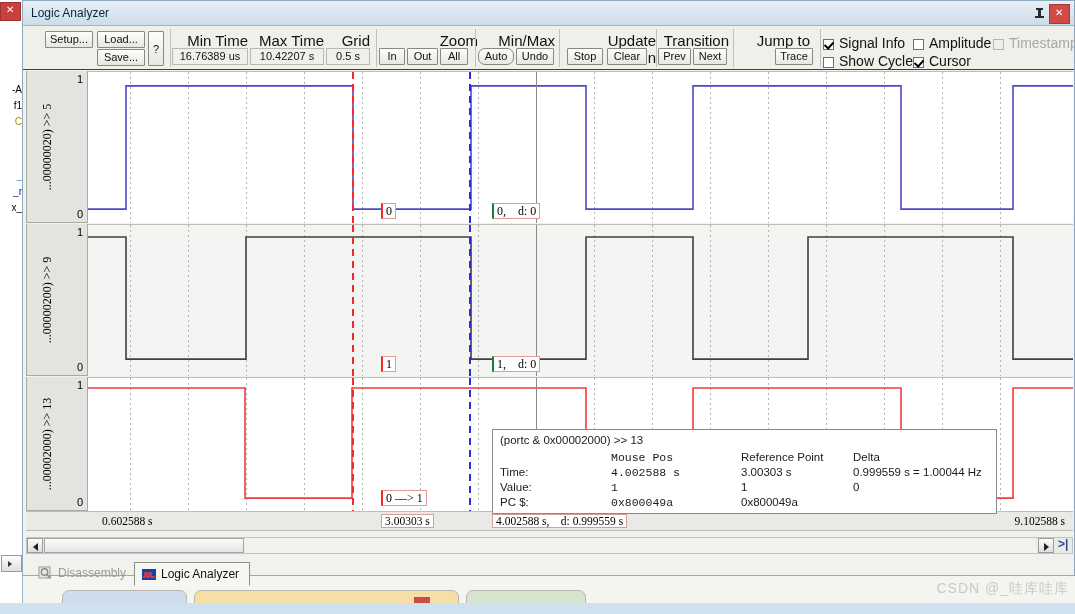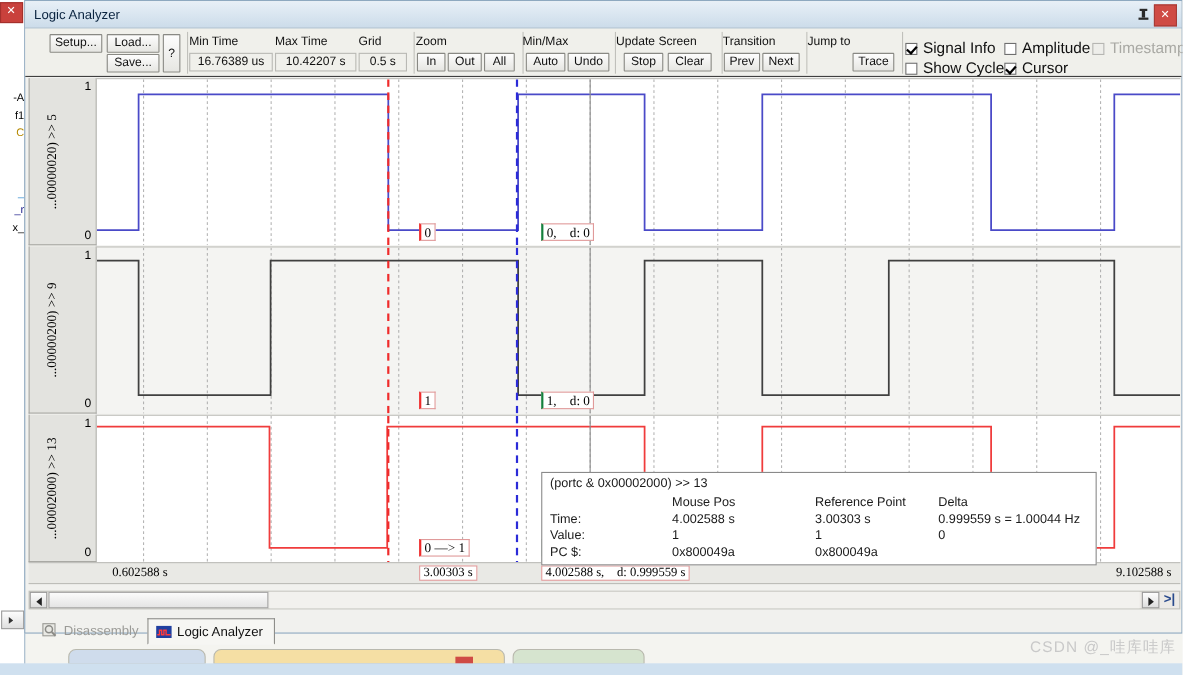--- a/index.html
+++ b/index.html
@@ -36,21 +36,21 @@
   .close-btn{position:absolute;right:4px;top:3px;width:19px;height:18px;background:#cf4b45;border:1px solid #a63b36;cursor:pointer;}
   .close-btn:after{content:"✕";position:absolute;left:5px;top:2px;font-size:10px;color:#fff;}
 
   
   .toolbar{position:absolute;left:0;top:25px;width:100%;height:44px;
     background:#f0f0eb;border-bottom:1px solid #404040;box-sizing:border-box;}
   .tsep{position:absolute;top:3px;width:1px;height:38px;background:#c0c0bb;}
   .tbtn{position:absolute;background:linear-gradient(#fdfdfd,#e6e6e2);
     border:1px solid #898984;border-radius:1px;font-size:11px;color:#111;
     text-align:center;box-sizing:border-box;cursor:pointer;line-height:15px;}
-  .tlabel{position:absolute;font-size:11px;color:#111;text-align:left;}
+  .tlabel{position:absolute;font-size:15px;color:#111;text-align:right;}
   .tfield{position:absolute;background:#f0f0eb;border:1px solid #b9b9b4;
     font-size:11px;color:#111;text-align:center;box-sizing:border-box;line-height:15px;}
   .cbrow{position:absolute;font-size:14px;color:#111;white-space:nowrap;}
   .cbox{display:inline-block;width:11px;height:11px;background:#fff;border:1px solid #6f6f6f;
     vertical-align:-2px;margin-right:5px;position:relative;box-sizing:border-box;}
   .cbox.on:after{content:"";position:absolute;left:2px;top:0px;width:4px;height:7px;
     border:solid #000;border-width:0 2px 2px 0;transform:rotate(42deg);}
   .cbox.dis{background:#eeeeea;border-color:#b6b6b2;}
   .dimtxt{color:#a9a9a4;}
 
@@ -85,21 +85,21 @@
     padding:0 3px;white-space:pre;line-height:14px;box-sizing:border-box;z-index:6;}
   .vtag.bl{border-left:2px solid #15803d;}
   .vtag.rl{border-left:2px solid #ef2b2b;}
 
   
   .tip{position:absolute;background:#fff;border:1px solid #8a8a8a;
     font-size:11.5px;color:#1a1a1a;z-index:30;box-sizing:border-box;}
   .tip .hdr{position:absolute;left:7px;top:4px;white-space:nowrap;}
   .tip .col{position:absolute;white-space:nowrap;}
   .tip-c0{left:7px;}
-  .tip-c1{left:118px;}
+  .tip-c1{left:118px;font-family:Liberation Mono, monospace;}
   .tip-c2{left:248px;}
   .tip-c3{left:360px;}
   .tr0{top:21px;}
   .tr1{top:36px;}
   .tr2{top:51px;}
   .tr3{top:66px;}
 
   
   .taxis{position:absolute;left:3px;top:510px;width:1047px;height:20px;
     background:#e9e9e5;border-top:1px solid #bdbdb8;border-bottom:1px solid #bdbdb8;box-sizing:border-box;}
@@ -194,21 +194,21 @@
       <div class="tsep" style="left:353px;"></div>
 
       <div class="tlabel" style="left:355px;top:6px;width:100px;">Zoom</div>
       <div class="tbtn" style="left:356px;top:22px;width:26px;height:17px;">In</div>
       <div class="tbtn" style="left:384px;top:22px;width:31px;height:17px;">Out</div>
       <div class="tbtn" style="left:417px;top:22px;width:28px;height:17px;">All</div>
 
       <div class="tsep" style="left:452px;"></div>
 
       <div class="tlabel" style="left:452px;top:6px;width:80px;">Min/Max</div>
-      <div class="tbtn" style="left:455px;top:22px;width:36px;height:17px;">Auto</div>
+      <div class="tbtn" style="left:455px;top:22px;width:36px;height:17px;border-radius:7px;">Auto</div>
       <div class="tbtn" style="left:493px;top:22px;width:38px;height:17px;">Undo</div>
 
       <div class="tsep" style="left:536px;"></div>
 
       <div class="tlabel" style="left:537px;top:6px;width:96px;">Update Screen</div>
       <div class="tbtn" style="left:544px;top:22px;width:36px;height:17px;">Stop</div>
       <div class="tbtn" style="left:584px;top:22px;width:40px;height:17px;">Clear</div>
 
       <div class="tsep" style="left:633px;"></div>
 

